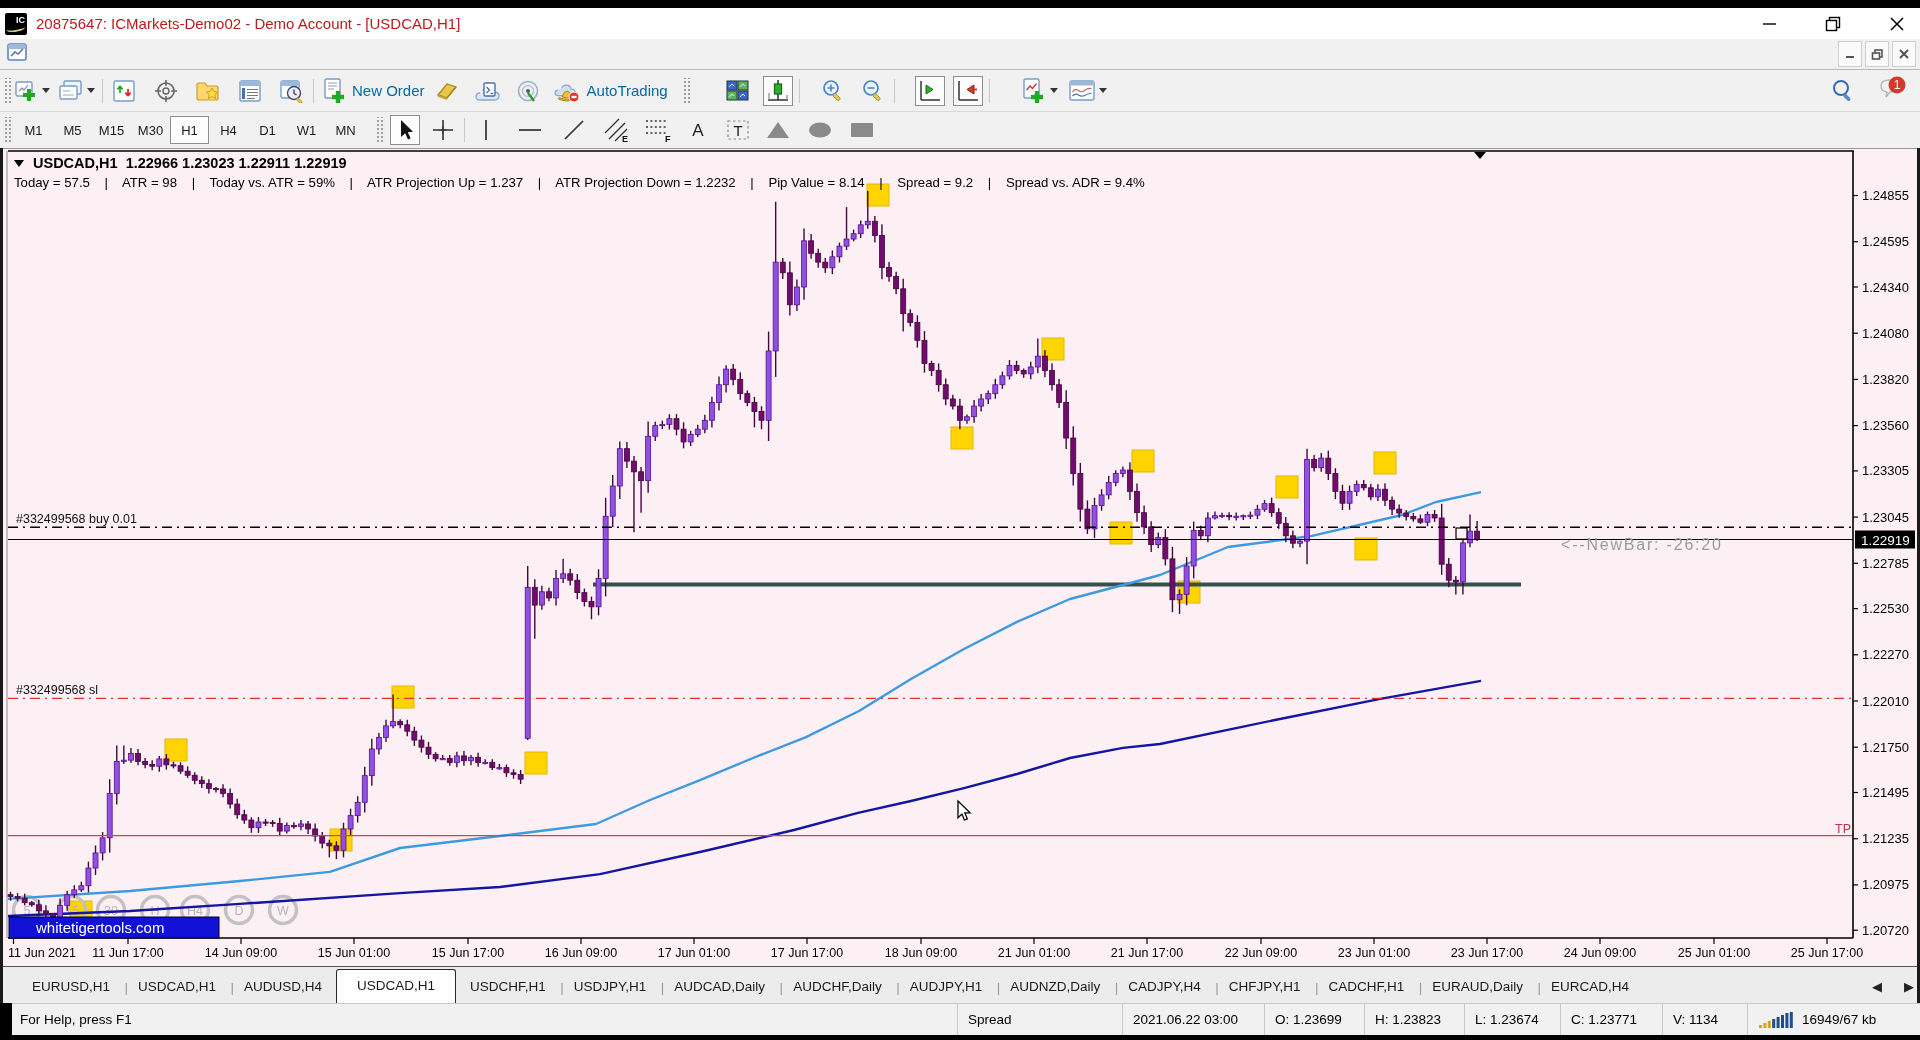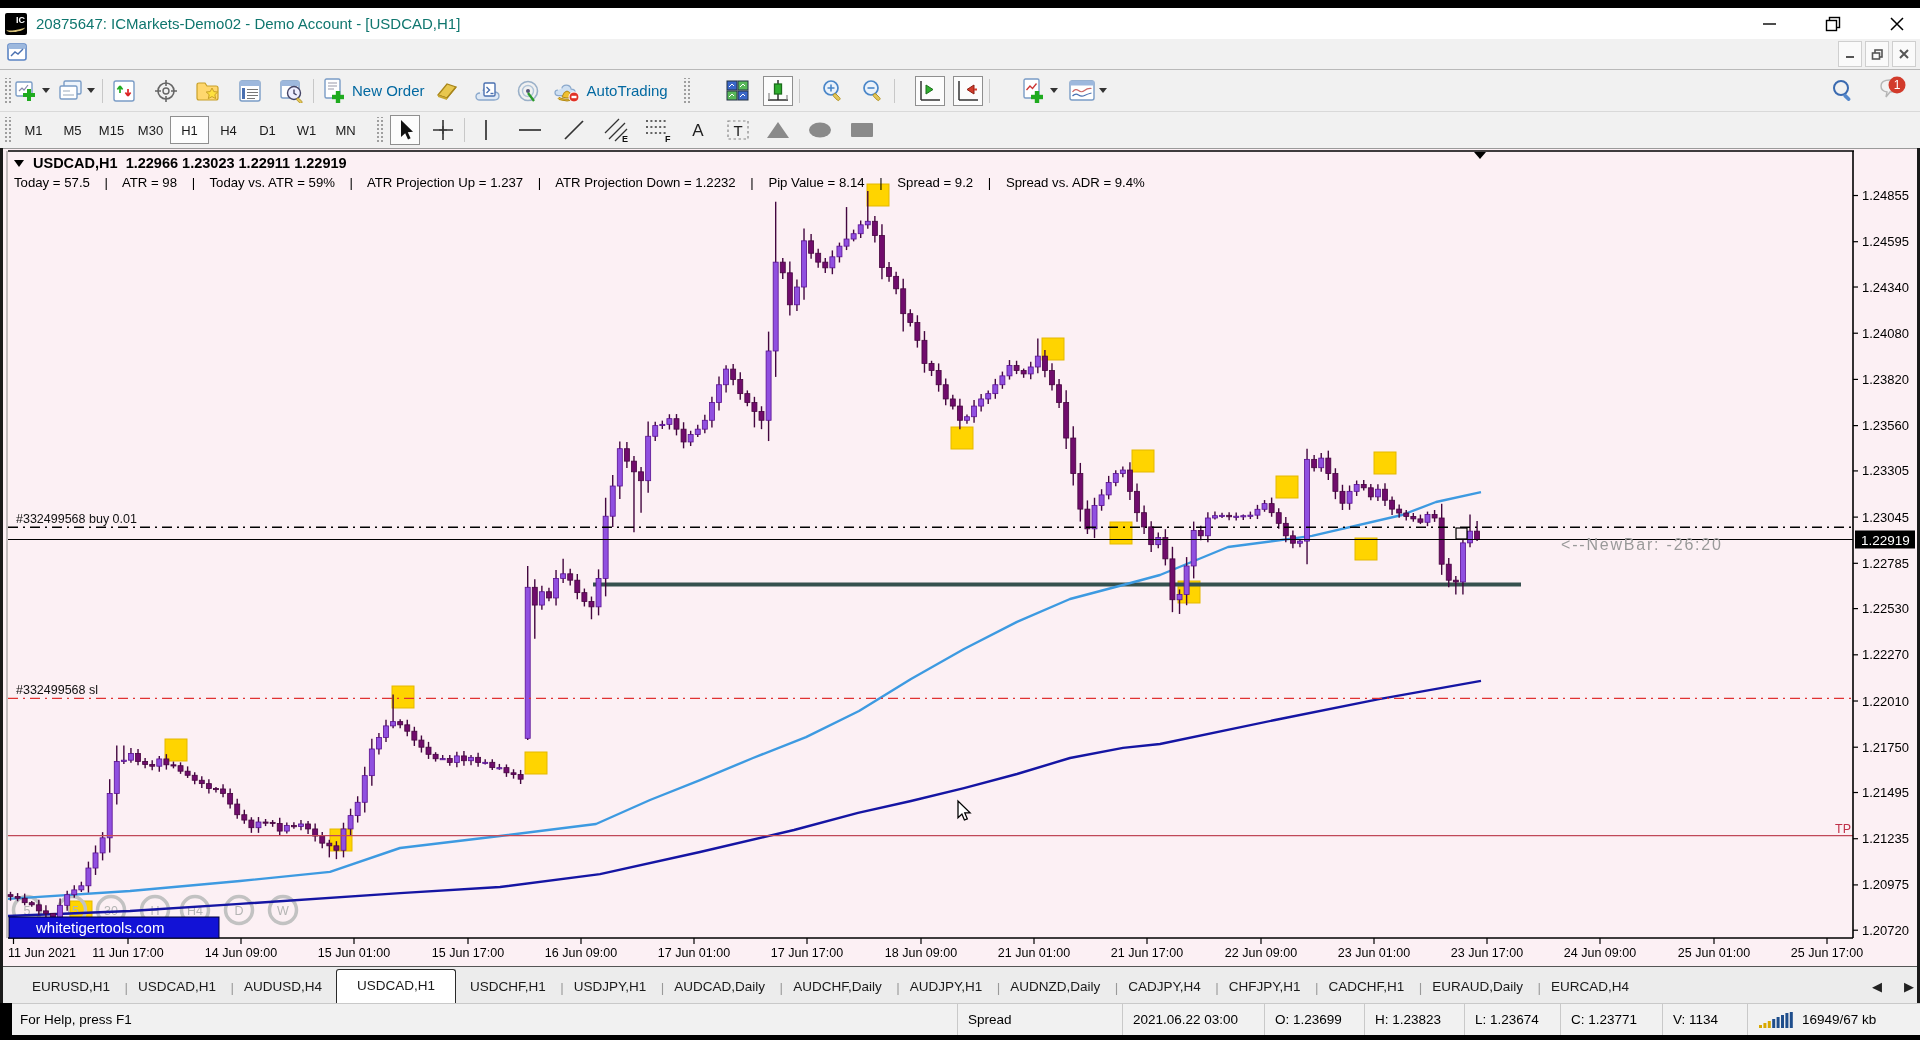--- a/index.html
+++ b/index.html
@@ -8,21 +8,21 @@
   #app { position:relative; width:1920px; height:1040px; background:#000; }
 
   
   .titlebar { position:absolute; left:0; top:8; width:1920px; height:31px; background:#fff;
               display:flex; align-items:center; z-index:20; top:8px; }
   .titlebar .appicon { width:22px; height:22px; margin-left:5px; background:#000; border-radius:2px;
               color:#fff; font-size:9px; font-weight:bold; display:flex; align-items:flex-start;
               justify-content:flex-end; padding:2px 2px 0 0; position:relative; overflow:hidden; }
   .titlebar .appicon .swoosh { position:absolute; left:1px; bottom:3px; width:19px; height:7px;
               border-bottom:2px solid #d8c27a; border-radius:50%; transform:rotate(-8deg); }
-  .titlebar .title { margin-left:9px; font-size:15px; color:#0f766e; }
+  .titlebar .title { margin-left:9px; font-size:15px; color:#b91c1c; }
   .wbtns { position:absolute; right:12px; top:0; height:31px; display:flex; align-items:center; gap:42px; }
   .wbtn { width:22px; height:22px; display:flex; align-items:center; justify-content:center; }
   .wbtn svg { display:block; }
 
   .menubar { position:absolute; left:0; top:39px; width:1920px; height:31px; background:#f1f1f1;
              display:flex; align-items:center; z-index:20; border-bottom:1px solid #b9b9b9; }
   .menubar .chart-ico { margin:0 10px 0 7px; }
   .menu-item { font-size:15px; color:#111; padding:4px 13px;margin-top:43px; }
   .child-btns { position:absolute; right:4px; top:2px; display:flex; gap:3px; }
   .child-btn { width:24px; height:26px; border:1px solid #cfcfcf; background:#fafafa;

